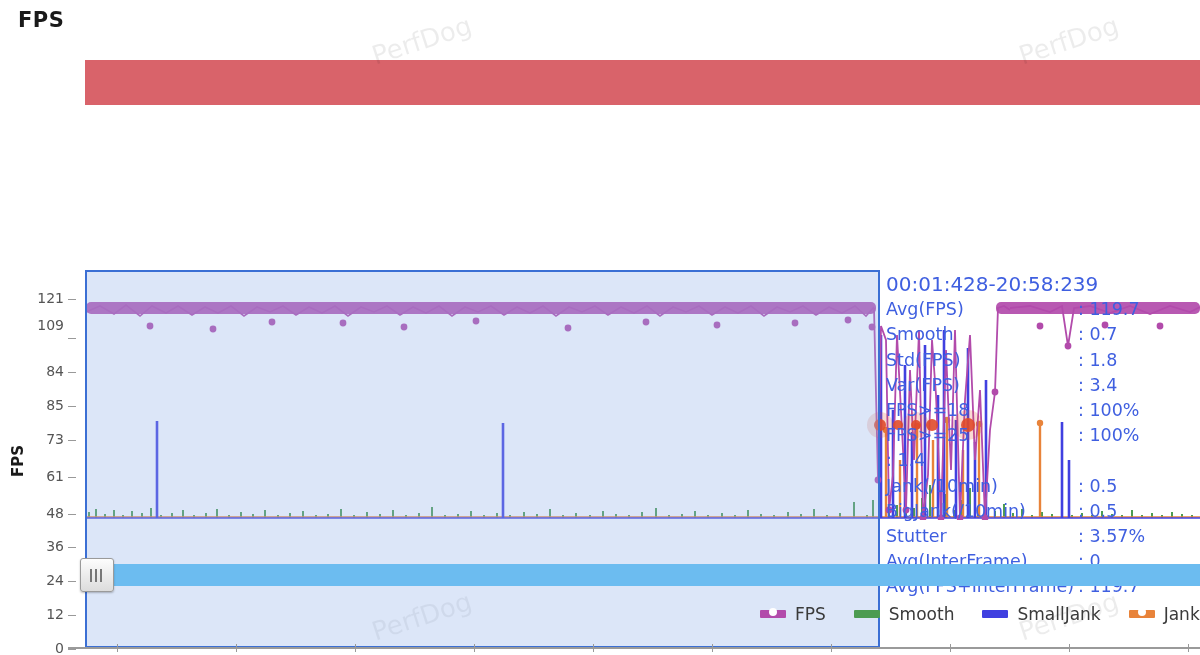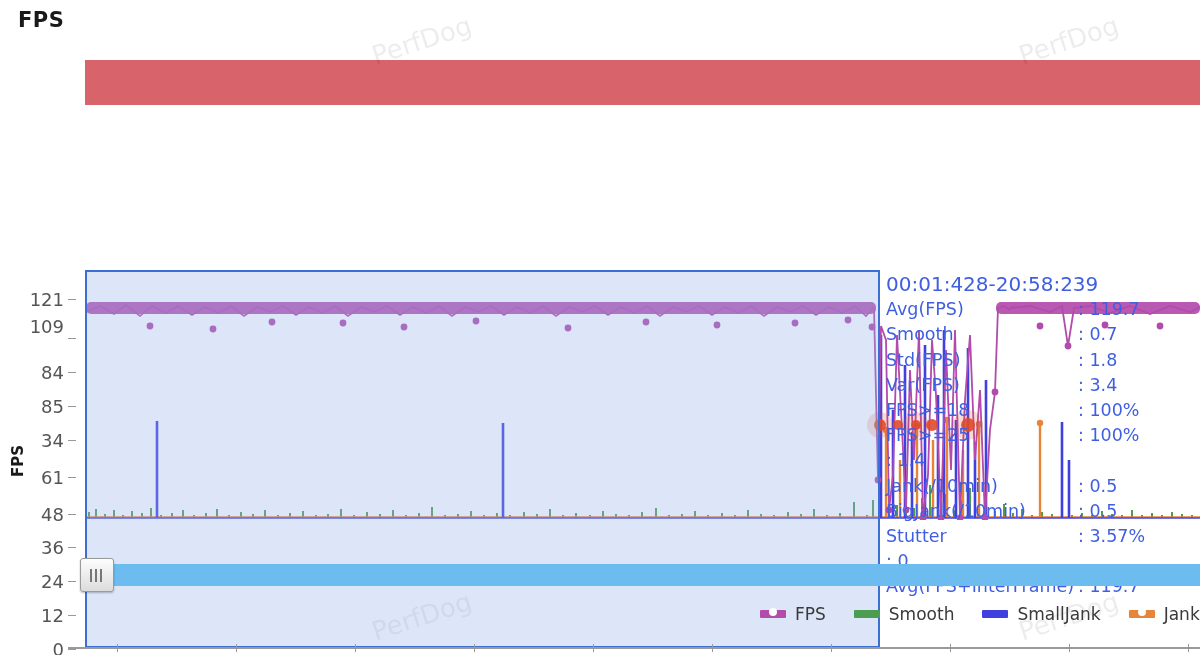--- a/index.html
+++ b/index.html
@@ -72,21 +72,21 @@
     font-weight: bold;
     color: #1a1a1a;
     transform: rotate(-90deg);
     transform-origin: center center;
   }
   .ytick-label {
     position: absolute;
     right: 1136px;  
     width: 40px;
     text-align: right;
-    font-size: 18px;
+    font-size: 14px;
     color: #555;
     line-height: 1;
   }
   .ytick-mark {
     position: absolute;
     left: 68px;
     width: 8px;
     height: 1px;
     background: #999;
   }
@@ -448,21 +448,21 @@
       </g>
     </g>
   </svg>
 
   <div id="selection-box"></div>
 
   <div class="ytick-label" style="top:161px;">121</div>
   <div class="ytick-label" style="top:188px;">109</div>
   <div class="ytick-label" style="top:234px;">84</div>
   <div class="ytick-label" style="top:268px;">85</div>
-  <div class="ytick-label" style="top:302px;">34</div>
+  <div class="ytick-label" style="top:302px;">73</div>
   <div class="ytick-label" style="top:339px;">61</div>
   <div class="ytick-label" style="top:376px;text-align:right;">48</div>
   <div class="ytick-label" style="top:409px;">36</div>
   <div class="ytick-label" style="top:443px;">24</div>
   <div class="ytick-label" style="top:477px;">12</div>
   <div class="ytick-label" style="top:511px;">0</div>
 
   <div class="ytick-mark" style="top:169px;"></div>
   <div class="ytick-mark" style="top:208px;"></div>
   <div class="ytick-mark" style="top:242px;"></div>
@@ -523,20 +523,21 @@
       </div>
     <div class="stat-row">
         <span class="stat-key">BigJank(/10min)</span>
         <span class="stat-val">: 0.5</span>
       </div>
     <div class="stat-row">
         <span class="stat-key">Stutter</span>
         <span class="stat-val">: 3.57%</span>
       </div>
     <div class="stat-row">
+        <span class="stat-key">Avg(InterFrame)</span>
         <span class="stat-val">: 0</span>
       </div>
     <div class="stat-row">
         <span class="stat-key">Avg(FPS+InterFrame)</span>
         <span class="stat-val">: 119.7</span>
       </div>
   </div>
 </div>
 
 <div id="slider-track"></div>

